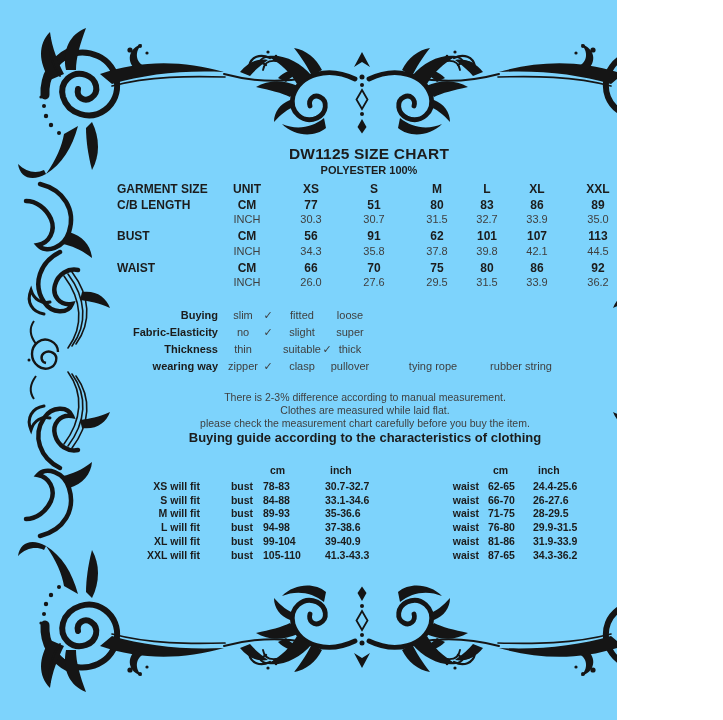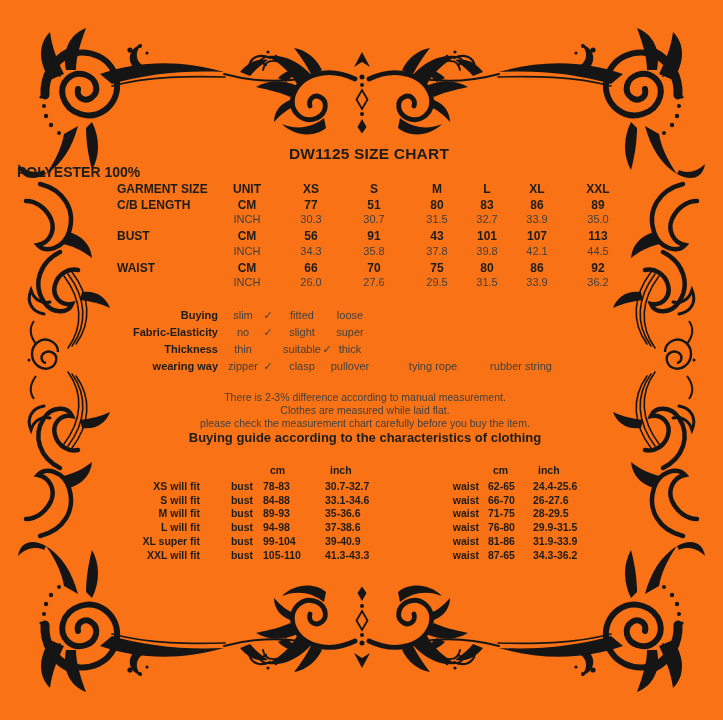--- a/index.html
+++ b/index.html
@@ -1,20 +1,20 @@
 <!DOCTYPE html>
 <html><head>
 <meta charset="utf-8">
 <style>
   html,body{margin:0;padding:0;background:#fff;}
-  .canvas{position:relative;width:723px;height:720px;background:#f97316;overflow:hidden;
+  .canvas{position:relative;width:617px;height:720px;background:#7dd3fc;overflow:hidden;
           font-family:"Liberation Sans", sans-serif;color:#1c1c1c;}
   .abs{position:absolute;}
   .ttl{top:145px;left:17px;width:704px;text-align:center;font-size:15.5px;font-weight:bold;letter-spacing:.2px;}
-  .sub{top:164px;left:17px;width:704px;text-align:left;font-size:14px;font-weight:bold;}
+  .sub{top:164px;left:17px;width:704px;text-align:center;font-size:11px;font-weight:bold;}
   
   .sizetable{top:182px;left:0;width:723px;height:112px;}
   .trow{position:absolute;left:0;width:723px;height:15px;font-size:12px;font-weight:bold;}
   .trow.reg{font-weight:normal;font-size:11px;color:#3f3f3f;}
   .trow span{position:absolute;text-align:center;white-space:nowrap;}
   .cl{left:117px;width:108px;text-align:left !important;}
   .cu{left:227px;width:40px;}
   .cxs{left:275px;width:72px;}
   .cs{left:342px;width:64px;}
   .cmm{left:406px;width:62px;}
@@ -162,21 +162,21 @@
       <span class="cmm">31.5</span>
       <span class="cll">32.7</span>
       <span class="cxl">33.9</span>
       <span class="cxxl">35.0</span>
     </div>
     <div class="trow" style="top:47px">
       <span class="cl">BUST</span>
       <span class="cu">CM</span>
       <span class="cxs">56</span>
       <span class="cs">91</span>
-      <span class="cmm">43</span>
+      <span class="cmm">62</span>
       <span class="cll">101</span>
       <span class="cxl">107</span>
       <span class="cxxl">113</span>
     </div>
     <div class="trow reg" style="top:63px">
       <span class="cl"></span>
       <span class="cu">INCH</span>
       <span class="cxs">34.3</span>
       <span class="cs">35.8</span>
       <span class="cmm">37.8</span>
@@ -281,21 +281,21 @@
     <div class="grow" style="top:57px">
       <span class="gs">L will fit</span>
       <span class="gp">bust</span>
       <span class="gc">94-98</span>
       <span class="gi">37-38.6</span>
       <span class="gp2">waist</span>
       <span class="gc2">76-80</span>
       <span class="gi2">29.9-31.5</span>
     </div>
     <div class="grow" style="top:71px">
-      <span class="gs">XL super fit</span>
+      <span class="gs">XL will fit</span>
       <span class="gp">bust</span>
       <span class="gc">99-104</span>
       <span class="gi">39-40.9</span>
       <span class="gp2">waist</span>
       <span class="gc2">81-86</span>
       <span class="gi2">31.9-33.9</span>
     </div>
     <div class="grow" style="top:85px">
       <span class="gs">XXL will fit</span>
       <span class="gp">bust</span>

